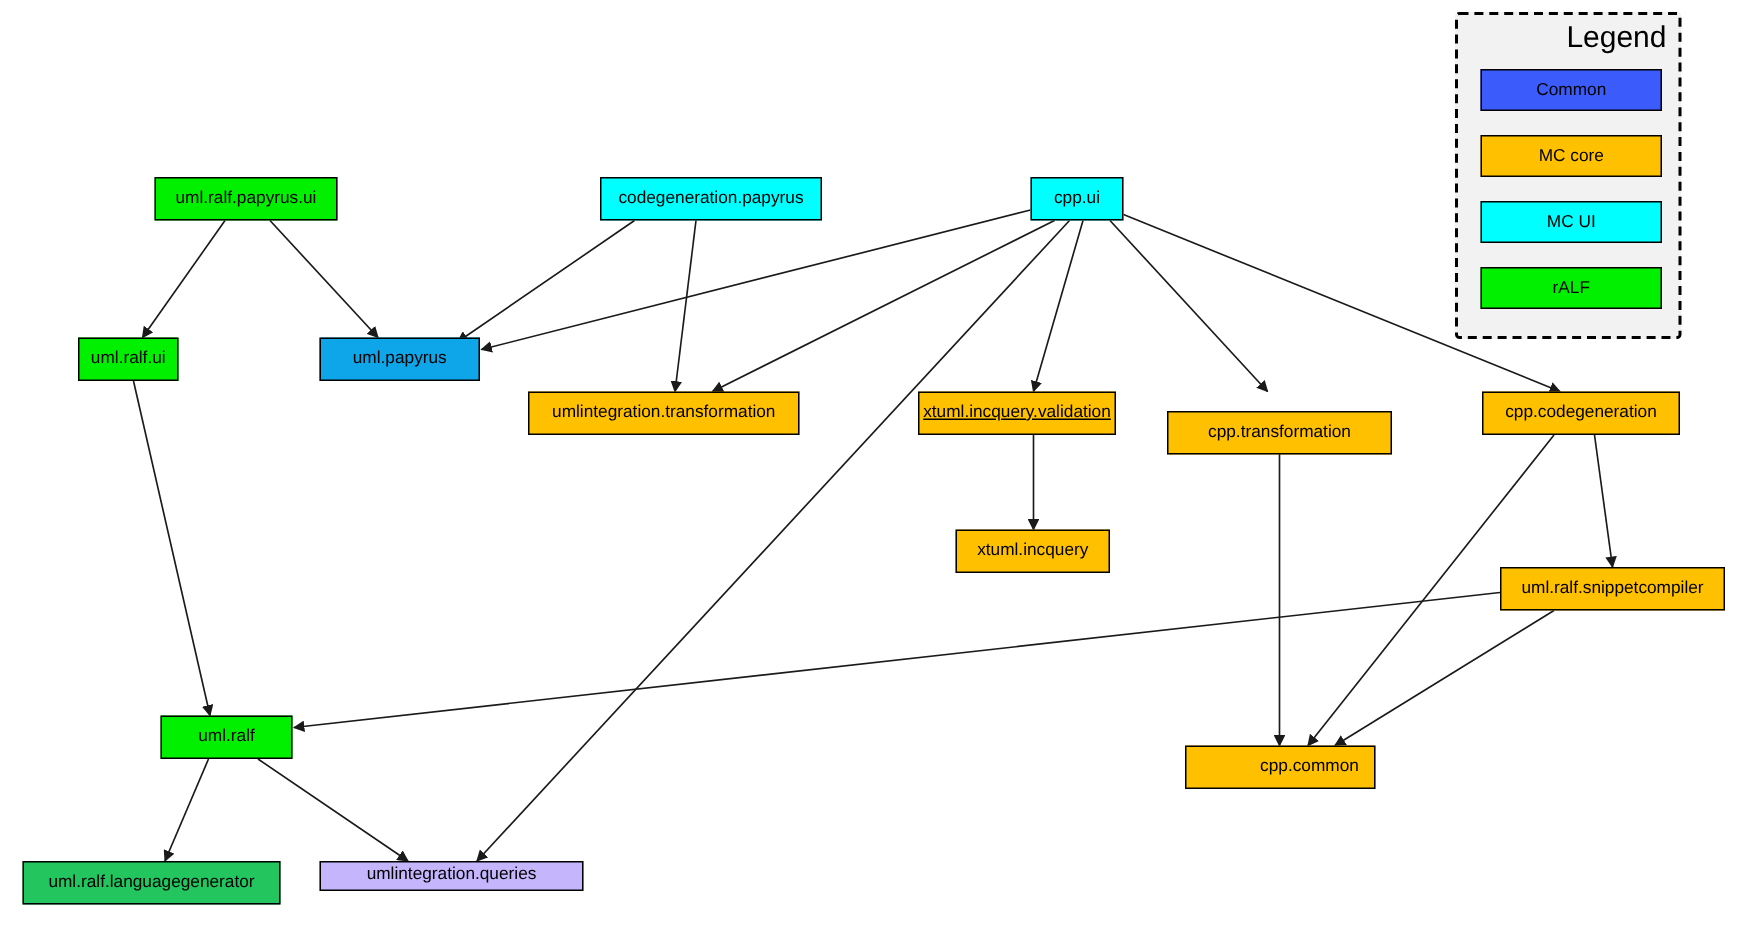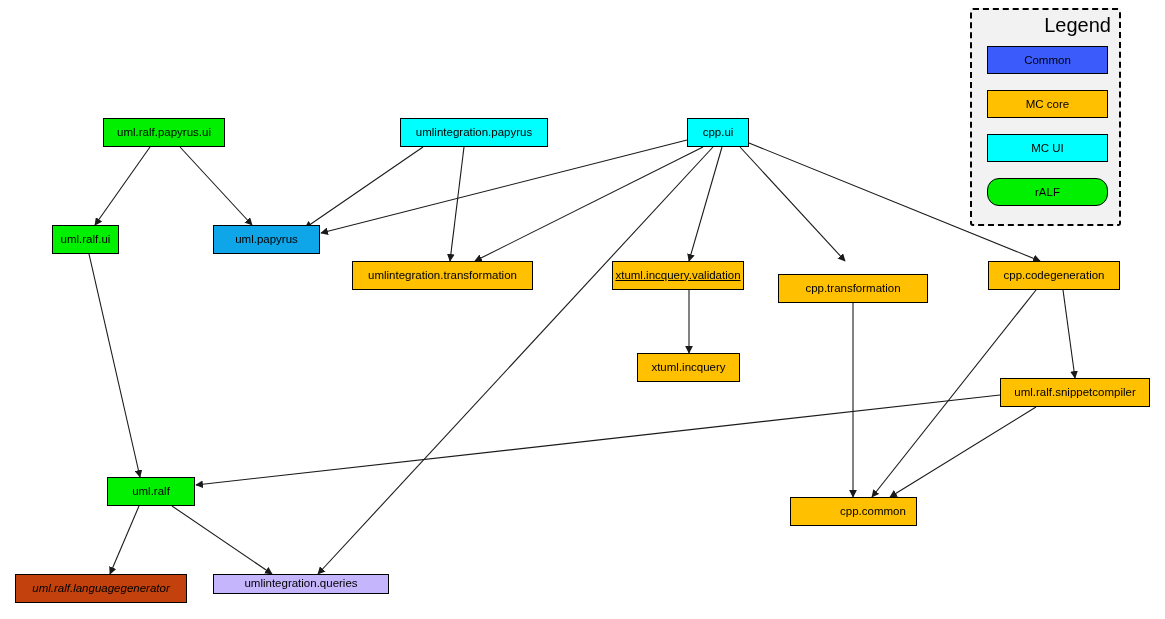--- a/index.html
+++ b/index.html
@@ -46,39 +46,39 @@
         <line x1="1036" y1="407" x2="890" y2="497" stroke="#1a1a1a" stroke-width="1.1" marker-end="url(#arrow)"></line>
         <line x1="1000" y1="395" x2="196" y2="485" stroke="#1a1a1a" stroke-width="1.1" marker-end="url(#arrow)"></line>
         <line x1="89" y1="254" x2="140" y2="477" stroke="#1a1a1a" stroke-width="1.1" marker-end="url(#arrow)"></line>
         <line x1="139" y1="506" x2="110" y2="574" stroke="#1a1a1a" stroke-width="1.1" marker-end="url(#arrow)"></line>
         <line x1="172" y1="506" x2="272" y2="574" stroke="#1a1a1a" stroke-width="1.1" marker-end="url(#arrow)"></line>
       </g>
   </svg>
 
   <div id="node-layer">
       <div class="node" style="left: 103px; top: 118px; width: 122px; height: 29px; background: rgb(0, 240, 0);">uml.ralf.papyrus.ui</div>
-      <div class="node" style="left: 400px; top: 118px; width: 148px; height: 29px; background: rgb(0, 255, 255);">umlintegration.papyrus</div>
+      <div class="node" style="left: 400px; top: 118px; width: 148px; height: 29px; background: rgb(0, 255, 255);">codegeneration.papyrus</div>
       <div class="node" style="left: 687px; top: 118px; width: 62px; height: 29px; background: rgb(0, 255, 255);">cpp.ui</div>
       <div class="node" style="left: 52px; top: 225px; width: 67px; height: 29px; background: rgb(0, 240, 0);">uml.ralf.ui</div>
       <div class="node" style="left: 213px; top: 225px; width: 107px; height: 29px; background: #0ea5e9;">uml.papyrus</div>
       <div class="node" style="left: 352px; top: 261px; width: 181px; height: 29px; background: rgb(255, 192, 0);">umlintegration.transformation</div>
       <div class="node" style="left: 612px; top: 261px; width: 132px; height: 29px; background: rgb(255, 192, 0); text-decoration: underline;">xtuml.incquery.validation</div>
       <div class="node" style="left: 778px; top: 261px; width: 150px; height: 29px; background: rgb(255, 192, 0); margin-top: 13px;">cpp.transformation</div>
       <div class="node" style="left: 988px; top: 261px; width: 132px; height: 29px; background: rgb(255, 192, 0);">cpp.codegeneration</div>
       <div class="node" style="left: 637px; top: 353px; width: 103px; height: 29px; background: rgb(255, 192, 0);">xtuml.incquery</div>
       <div class="node" style="left: 1000px; top: 378px; width: 150px; height: 29px; background: rgb(255, 192, 0);">uml.ralf.snippetcompiler</div>
       <div class="node" style="left: 107px; top: 477px; width: 88px; height: 29px; background: rgb(0, 240, 0);">uml.ralf</div>
       <div class="node" style="left: 790px; top: 497px; width: 127px; height: 29px; background: rgb(255, 192, 0); padding-left: 39px;">cpp.common</div>
-      <div class="node" style="left: 15px; top: 574px; width: 172px; height: 29px; background: #c2410c; font-style: italic;">uml.ralf.languagegenerator</div>
+      <div class="node" style="left: 15px; top: 574px; width: 172px; height: 29px; background: #22c55e;">uml.ralf.languagegenerator</div>
       <div class="node" style="left: 213px; top: 574px; width: 176px; height: 20px; background: #c4b5fd;">umlintegration.queries</div>
     </div>
 
   <div class="legend-box" style="left:970px;top:8px;width:151px;height:218px;">
     <div class="legend-title">Legend</div>
     <div id="legend-items">
         <div class="legend-item" style="left: 15px; top: 36px; width: 121px; height: 28px; background: rgb(59, 91, 250);">Common</div>
         <div class="legend-item" style="left: 15px; top: 80px; width: 121px; height: 28px; background: rgb(255, 192, 0);">MC core</div>
         <div class="legend-item" style="left: 15px; top: 124px; width: 121px; height: 28px; background: rgb(0, 255, 255); text-align: right;">MC UI</div>
-        <div class="legend-item" style="left: 15px; top: 168px; width: 121px; height: 28px; background: rgb(0, 240, 0); border-radius: 12px;">rALF</div>
+        <div class="legend-item" style="left: 15px; top: 168px; width: 121px; height: 28px; background: rgb(0, 240, 0);">rALF</div>
       </div>
   </div>
 
 </div>
 
 </body></html>

